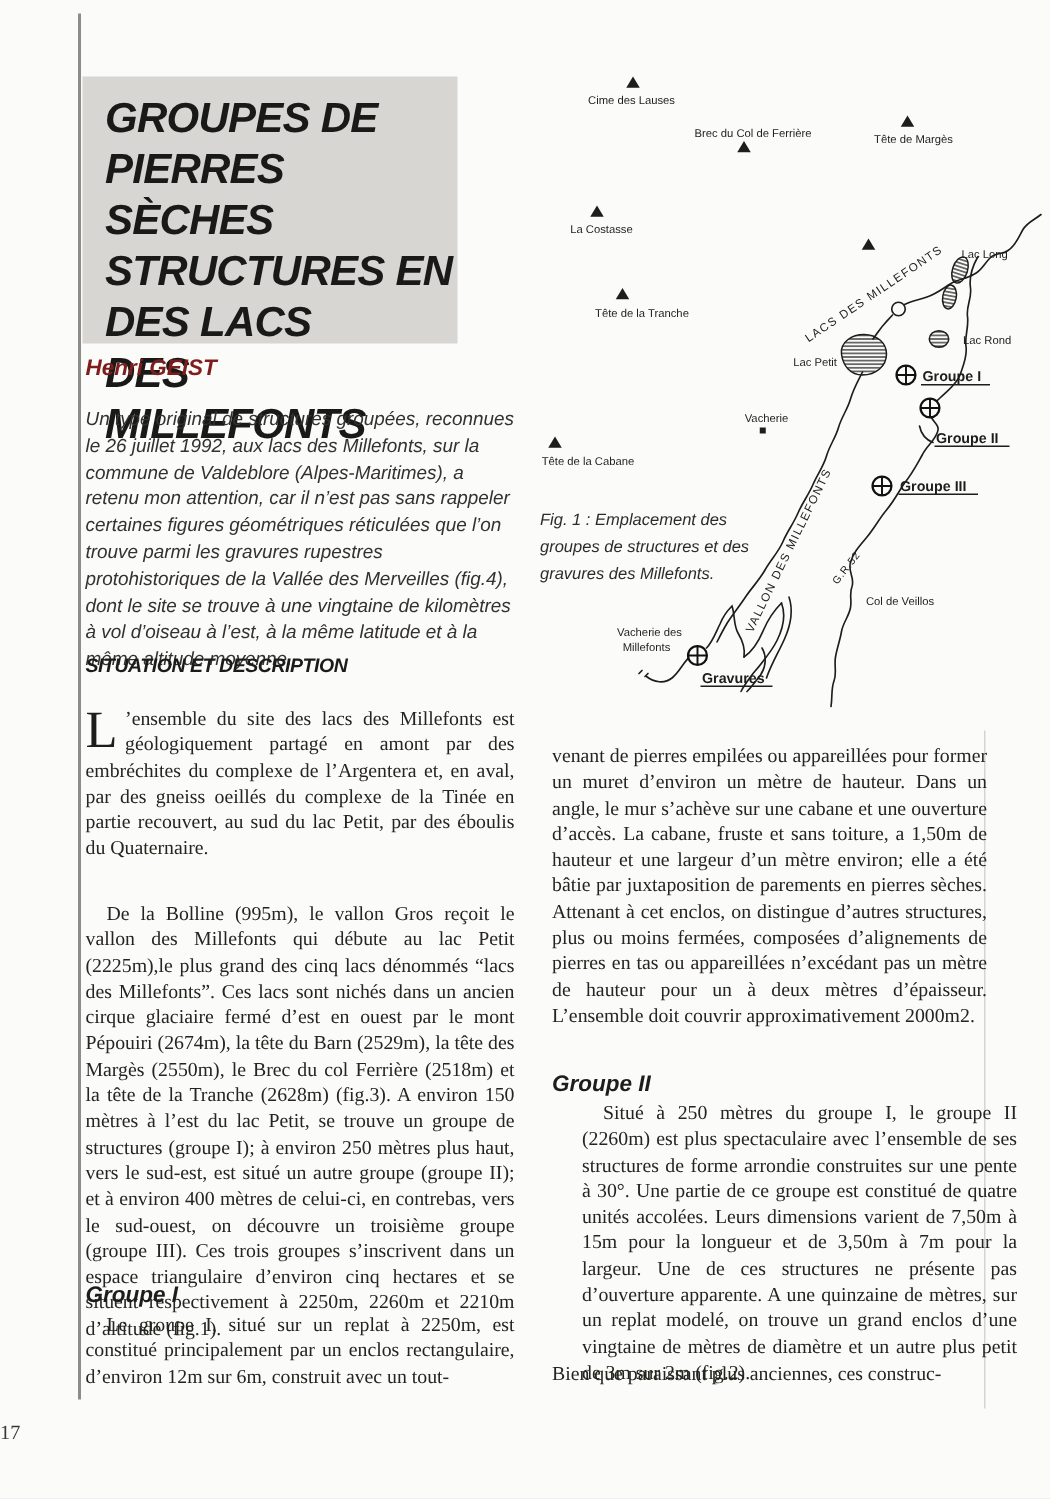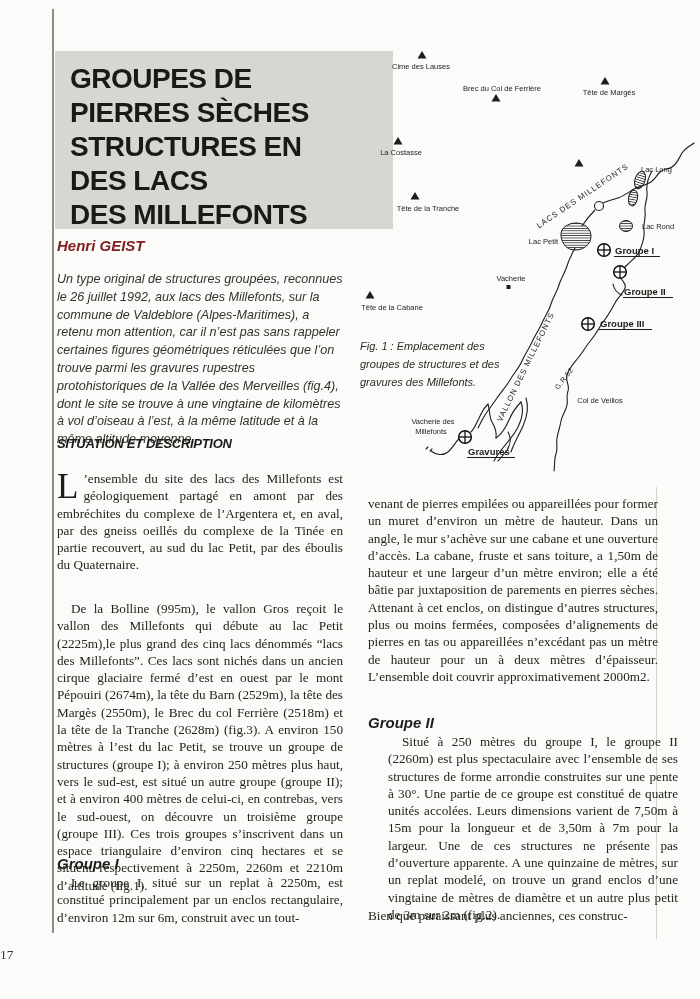--- a/index.html
+++ b/index.html
@@ -5,22 +5,22 @@
   html,body{margin:0;padding:0;background:#e8e8e6;}
   .page{
     position:relative; width:700px; height:999px; margin:0 auto;
     background:#fbfbf9; overflow:hidden;
     font-family:"Liberation Serif", serif; color:#26241f;
   }
   .vrule-left{position:absolute; left:52px; top:9px; width:1.5px; height:924px; background:#8d8d88;}
   .vrule-right{position:absolute; left:656px; top:487px; width:1px; height:452px; background:#d5d5cf;}
 
   .title-box{
-    position:absolute; left:55px; top:51px; width:338px; height:178px;
-    background:#d7d6d2; box-sizing:border-box; padding:11px 0 0 15px;
+    position:absolute; left:55px; top:51px; width:250px; height:178px;
+    background:#d7d6d2; box-sizing:border-box; padding:11px 0 0 15px;font-style:italic;
   }
   .title-line{
     font-family:"Liberation Sans", sans-serif; font-weight:bold;
     font-size:28px; line-height:34px; color:#191917; letter-spacing:-0.5px;
   }
   .author{
     position:absolute; left:57px; top:237px;
     font-family:"Liberation Sans", sans-serif; font-weight:bold; font-style:italic;
     font-size:15px; color:#7f1d1d;
   }

